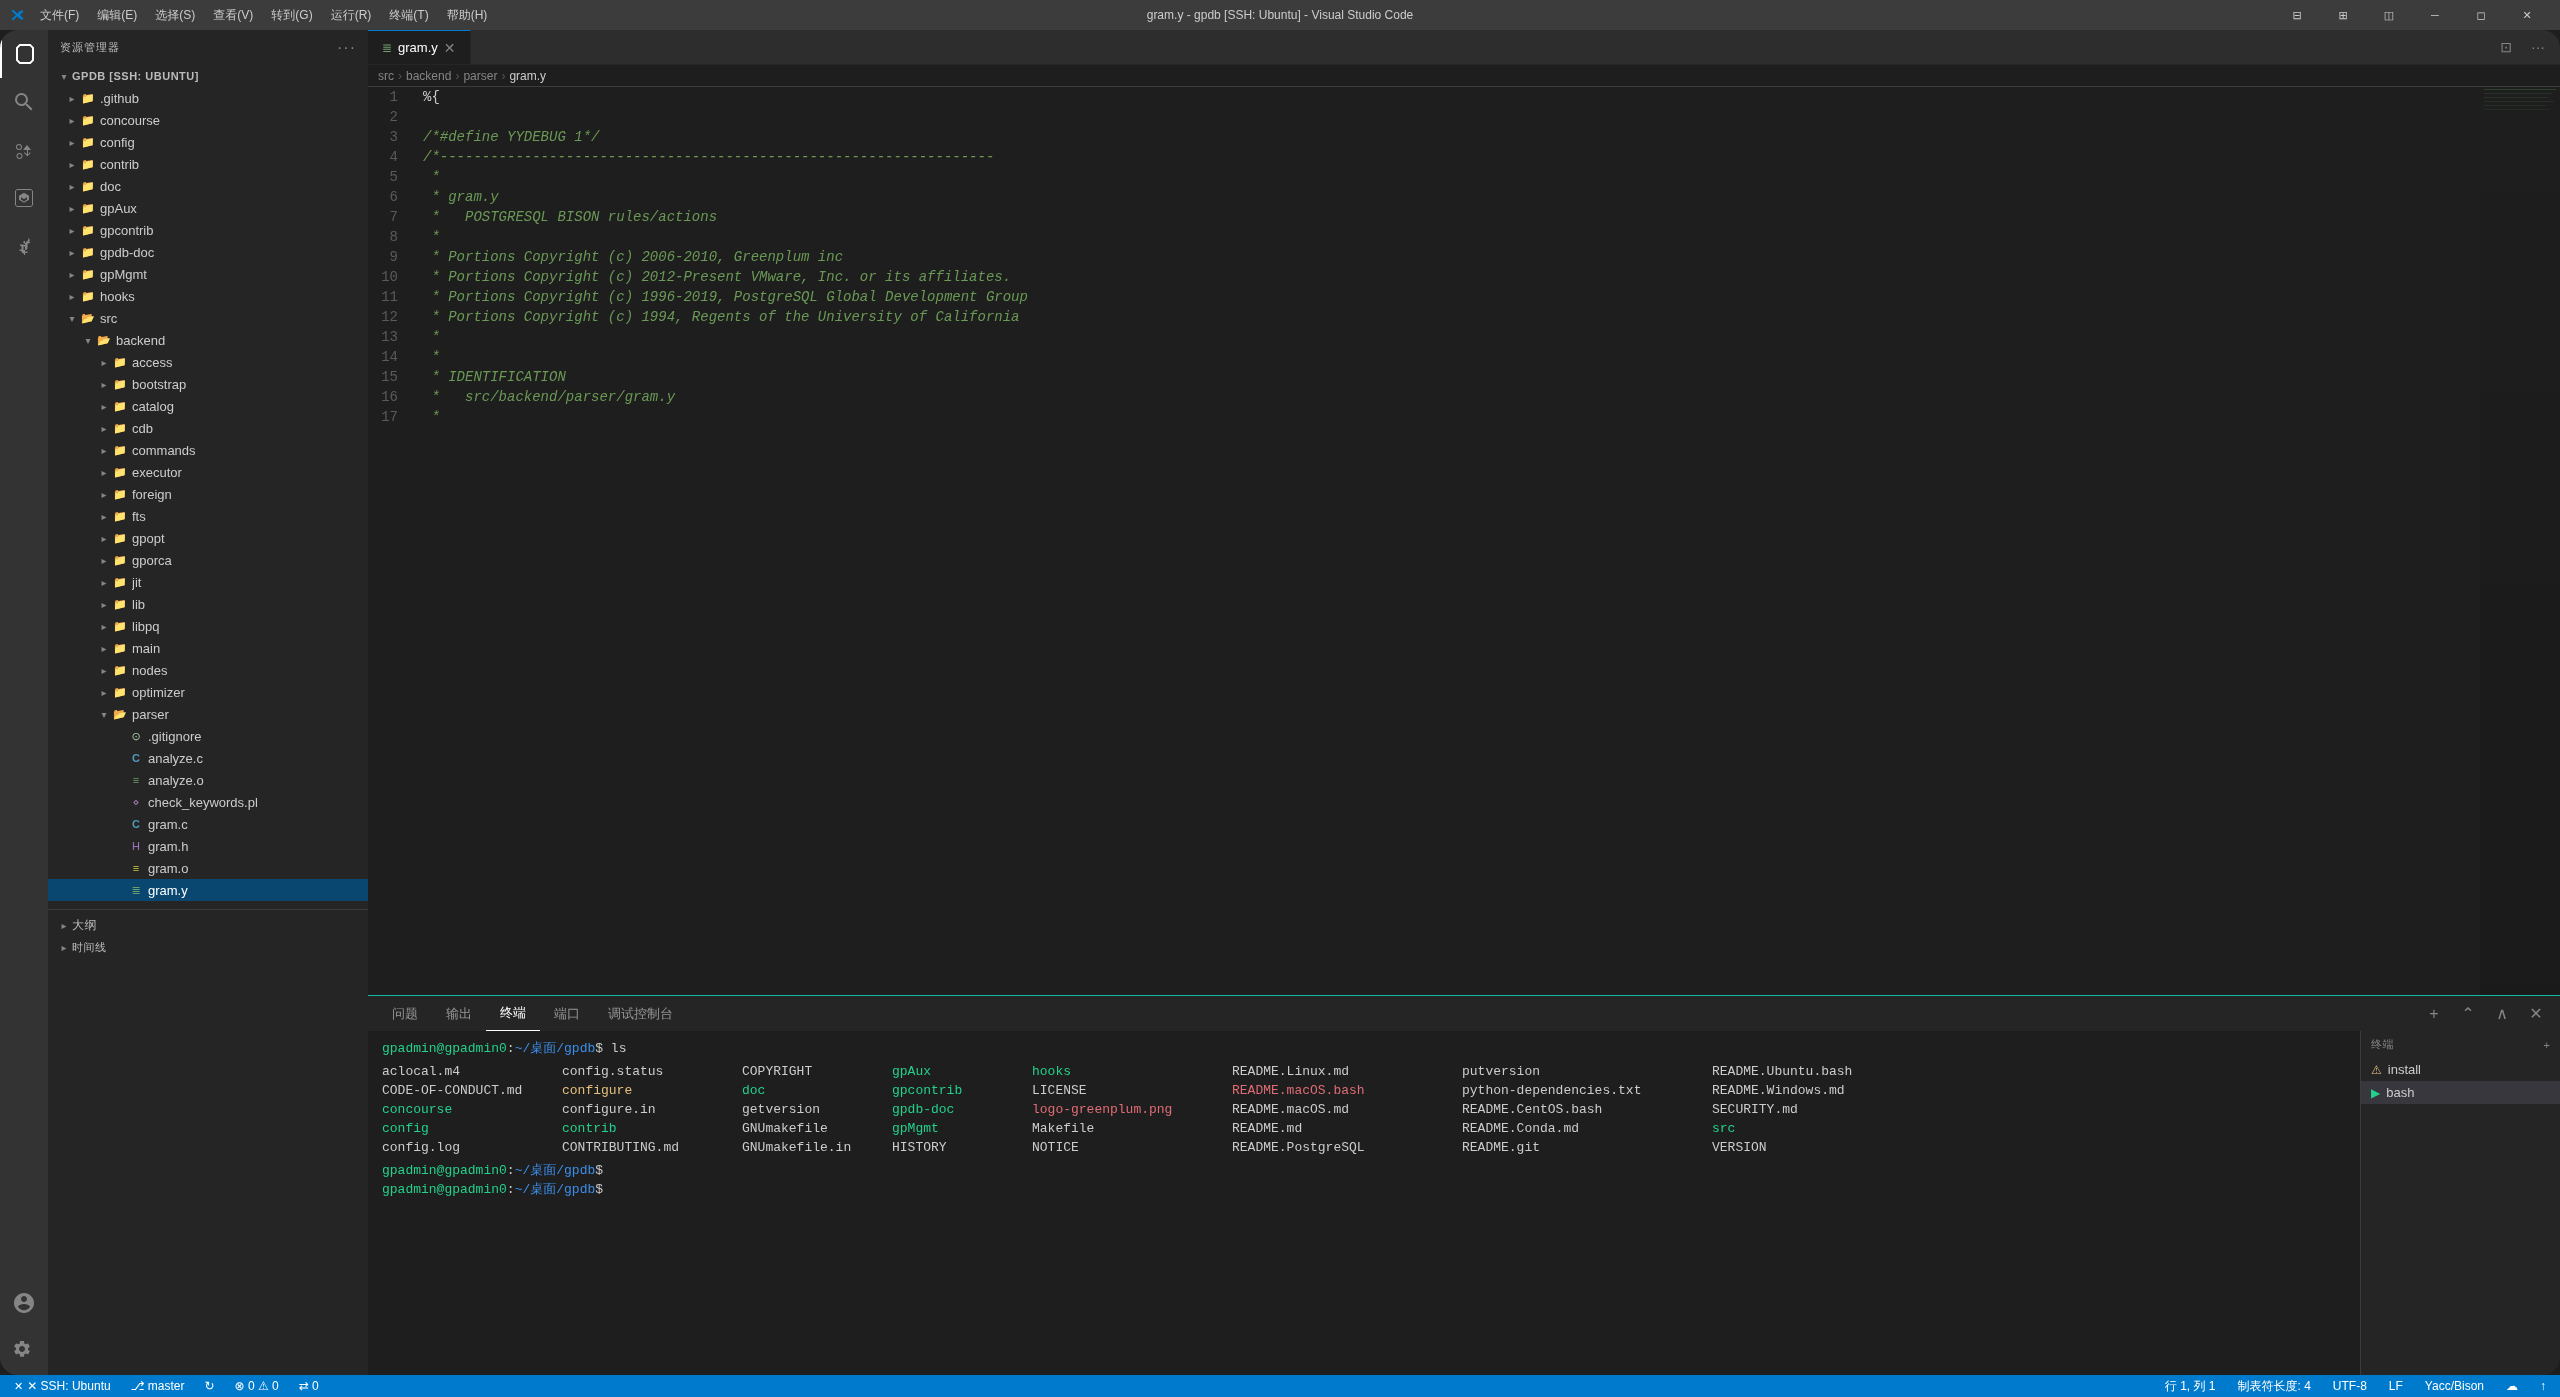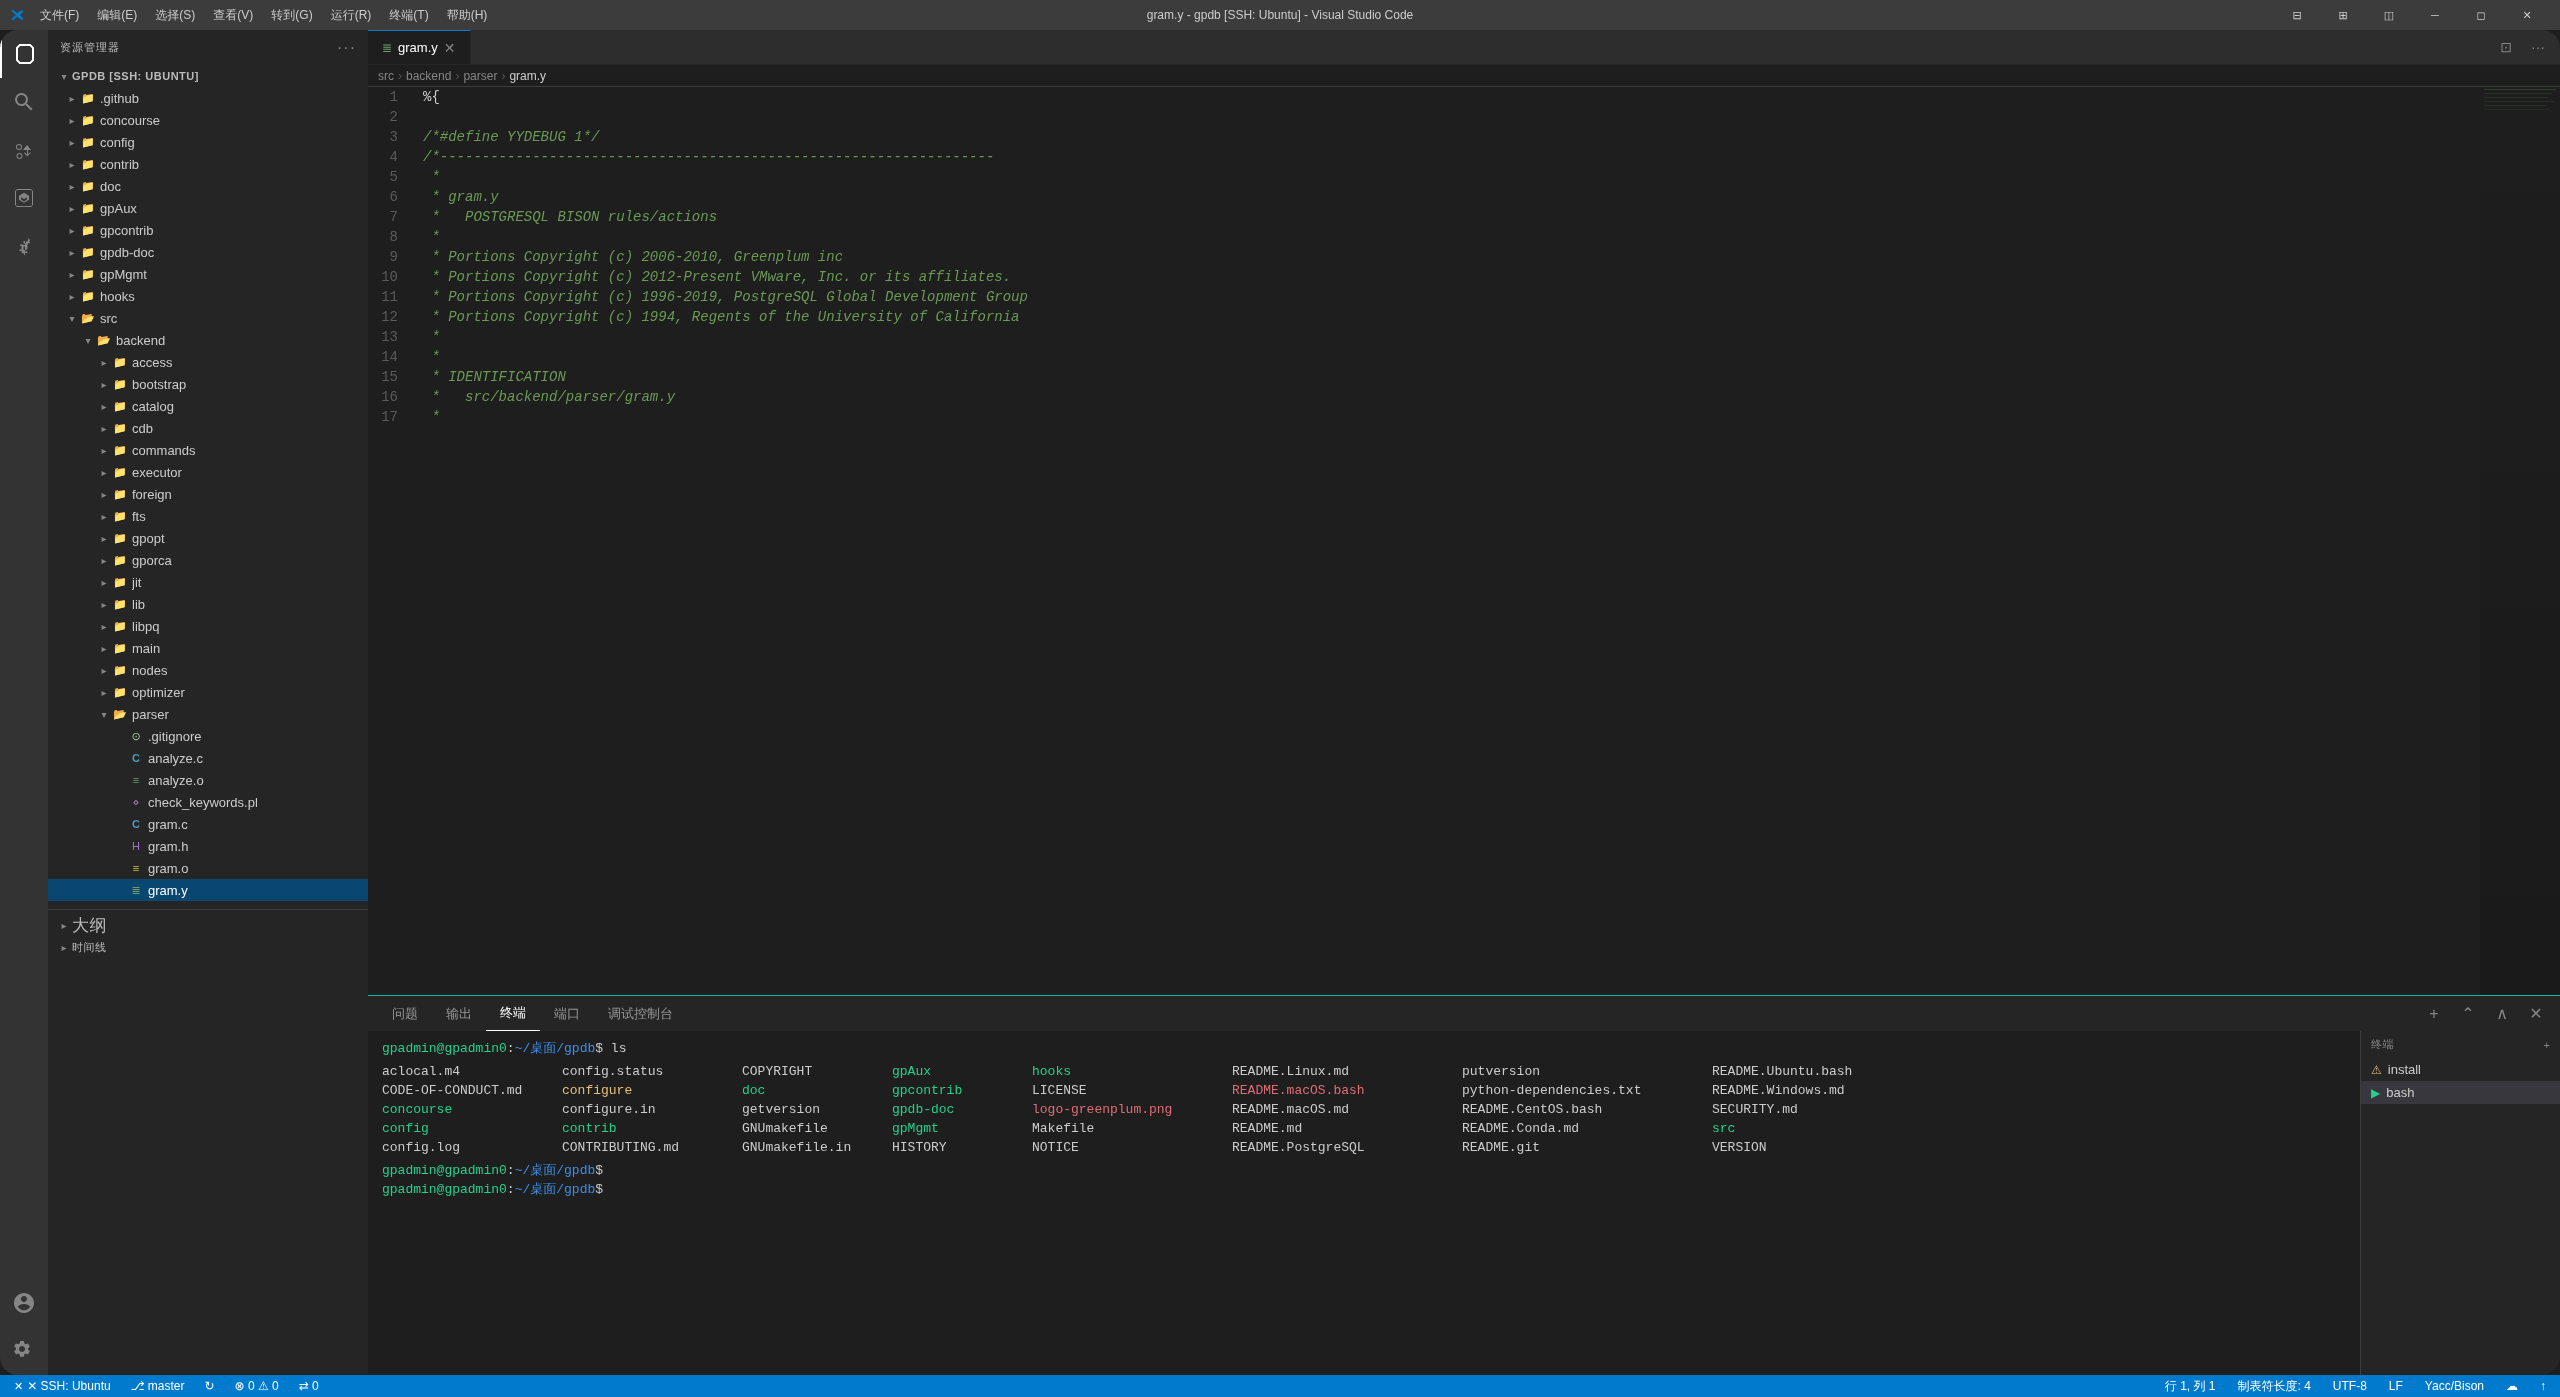--- a/index.html
+++ b/index.html
@@ -747,21 +747,21 @@
 
       <div class="tree-item indent-4 active-file">
         <div class="tree-arrow empty"></div>
         <span class="tree-icon file-icon-y" style="color:#6c9f6c;">≣</span>
         <span class="tree-label">gram.y</span>
       </div>
 
       <div style="margin-top: 8px; border-top: 1px solid #3c3c3c; padding-top: 4px;">
         <div class="tree-item" style="padding-left:8px;">
           <div class="tree-arrow closed"></div>
-          <span class="tree-label" style="font-size:17px; text-transform:uppercase; letter-spacing:0.5px; color:#bbbbbb;">大纲</span>
+          <span class="tree-label" style="font-size:12px; text-transform:uppercase; letter-spacing:0.5px; color:#bbbbbb;">大纲</span>
         </div>
         <div class="tree-item" style="padding-left:8px;">
           <div class="tree-arrow closed"></div>
           <span class="tree-label" style="font-size:11px; text-transform:uppercase; letter-spacing:0.5px; color:#bbbbbb;">时间线</span>
         </div>
       </div>
     </div>
   </div>
 
   <div class="main-content">

